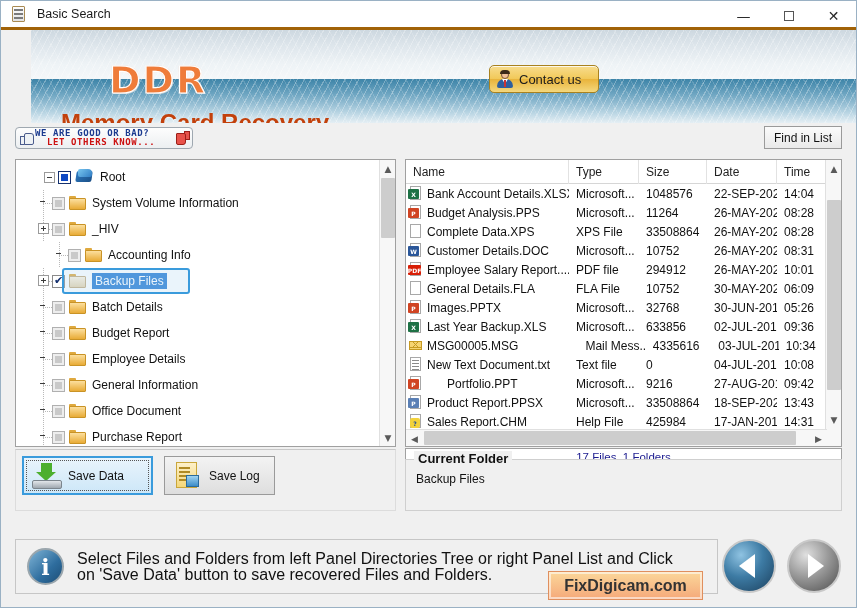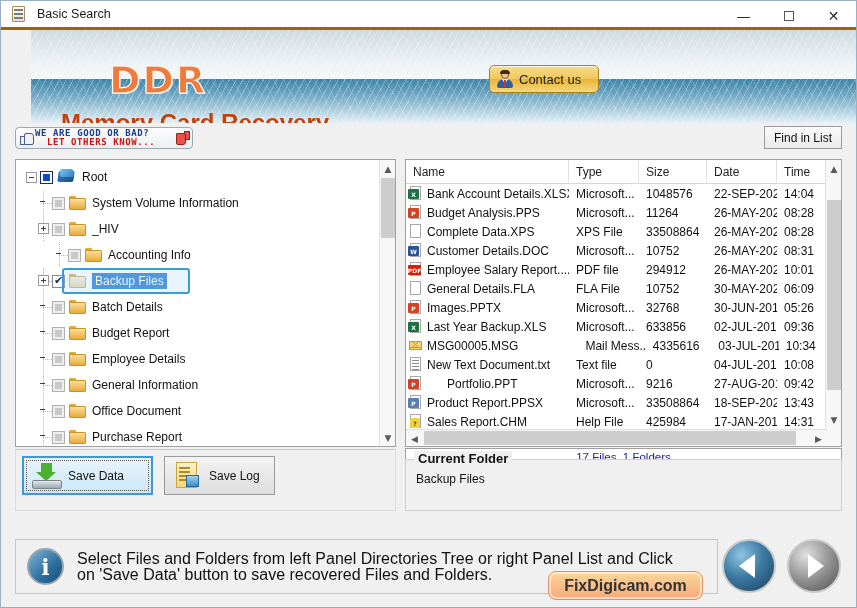--- a/index.html
+++ b/index.html
@@ -241,21 +241,21 @@
   .infobar { position:absolute; left:14px; top:538px; width:703px; height:55px;
      background:#f0f0f0; border:1px solid #c6c6c6; display:flex; align-items:center; }
   .infoicon { width:37px; height:37px; border-radius:50%; margin-left:11px;
      margin-right:13px; flex:none;
      background:linear-gradient(135deg,#7fb4d6,#2e6d9e 60%,#1d4d75);
      border:2px solid #9aa6ad; display:flex; align-items:center; justify-content:center;
      color:#fff; font-size:22px; font-weight:bold; font-family:"DejaVu Serif",serif; }
   .infotext { font-size:16px; color:#111; line-height:16px; max-width:610px; }
   .brandtag { position:absolute; left:547px; top:570px; width:155px; height:29px;
      background:linear-gradient(to bottom,#fbd79a,#f5a97a);
-     border:1px solid #e08f5e; border-radius:8px; display:flex; align-items:center;
+     border:1px solid #e08f5e; border-radius:0; display:flex; align-items:center;
      justify-content:center; font-size:16px; font-weight:bold; color:#333;
      box-shadow:0 0 0 2px rgba(255,255,255,.55) inset; }
   .navbtn { position:absolute; top:538px; width:54px; height:54px; border-radius:50%;
      cursor:pointer; display:flex; align-items:center; justify-content:center;
      border:2px solid #c9c9c9; }
   .navbtn.back { left:721px;
      background:radial-gradient(circle at 34% 28%,#8fc3e2 0%,#3d7ba4 45%,#1b3f5c 100%); }
   .navbtn.fwd  { left:786px;
      background:radial-gradient(circle at 34% 28%,#e0e0e0 0%,#9a9a9a 45%,#4c4c4c 100%); }
   .navbtn .tri { width:0;height:0; }
@@ -317,21 +317,21 @@
       </div>
       <div class="tdn"></div>
     </div>
     <div class="findbtn">
       <span>Find in List</span>
     </div>
   </div>
 
   <div class="treebox">
     <div class="treeinner" id="tree-rows">
-        <div class="trow root" style="padding-left: 10px;">
+        <div class="trow root" style="padding-left: 28px;">
           <span class="exp"></span>
           <span class="chk sq"></span>
           <span class="drive">
             <span class="d1"></span>
             <span class="d2"></span>
           </span>
           <span class="tlabel">Root</span>
         </div>
         <div class="trow" style="padding-left: 36px;">
           <div class="dots" style="left: 27px;"></div>

